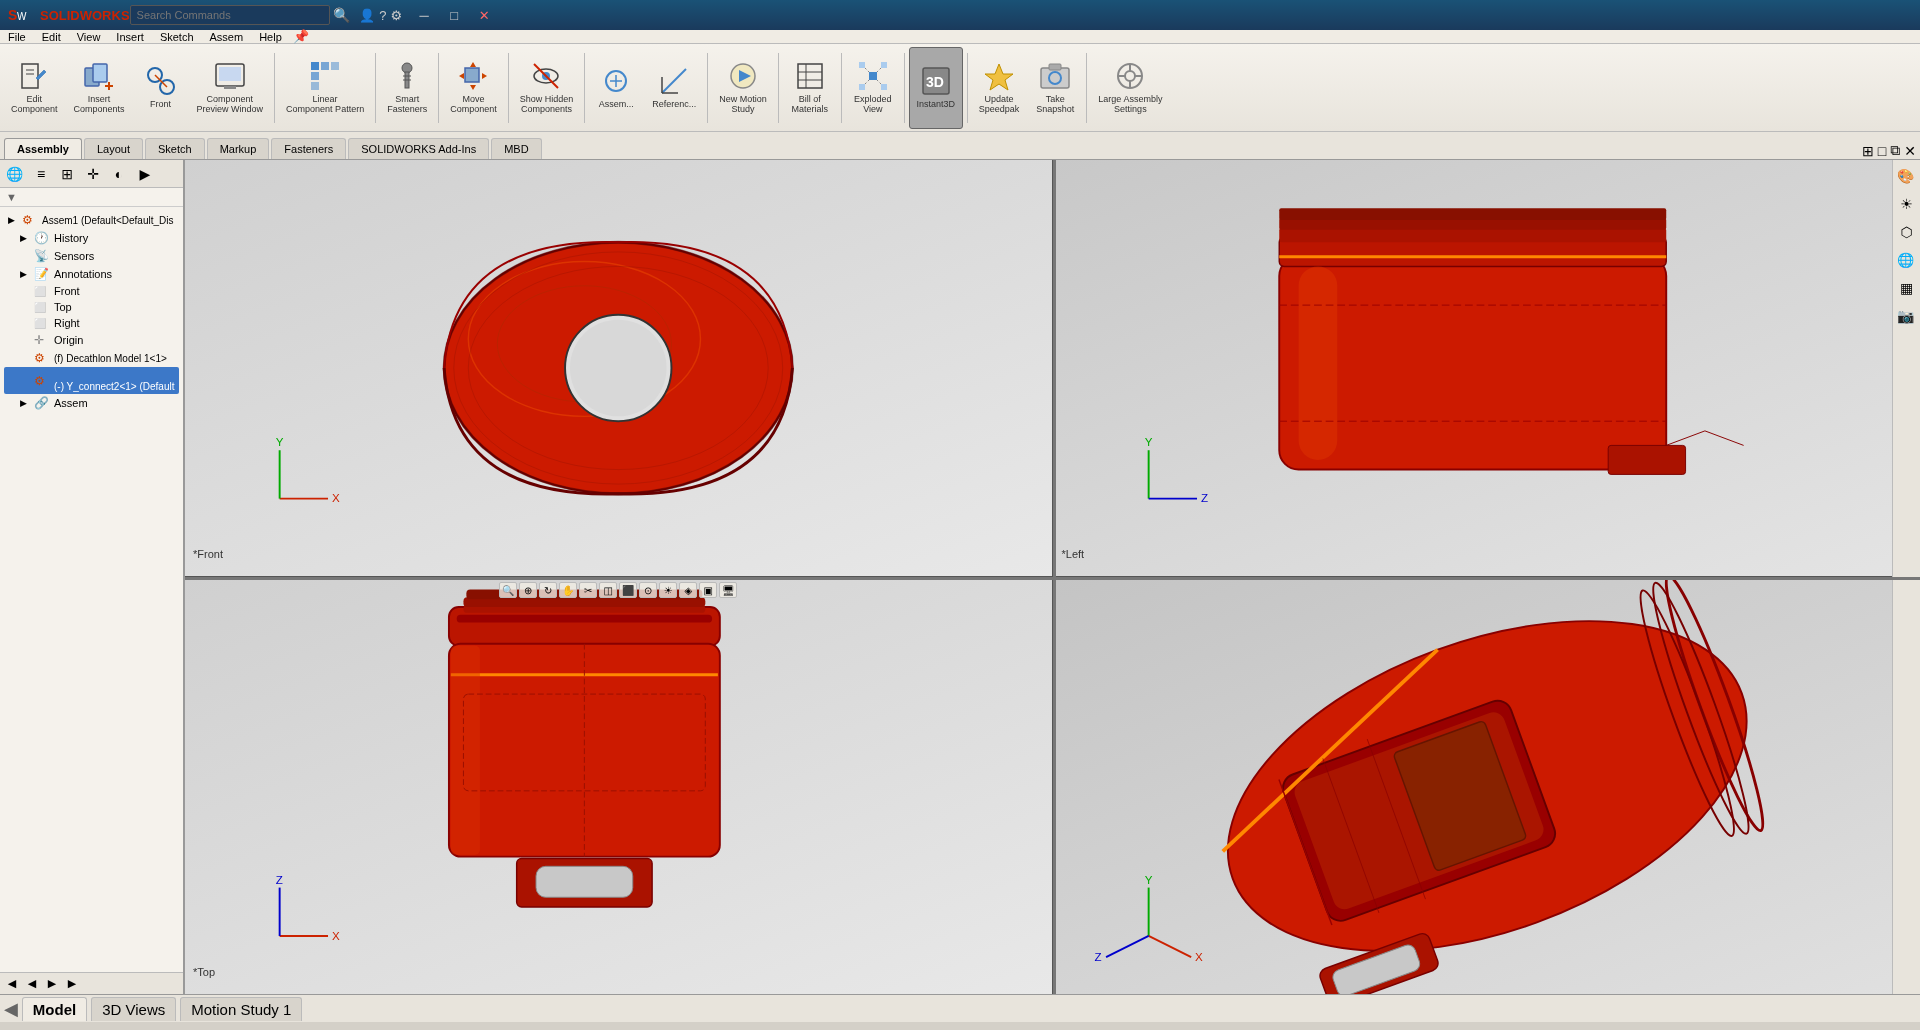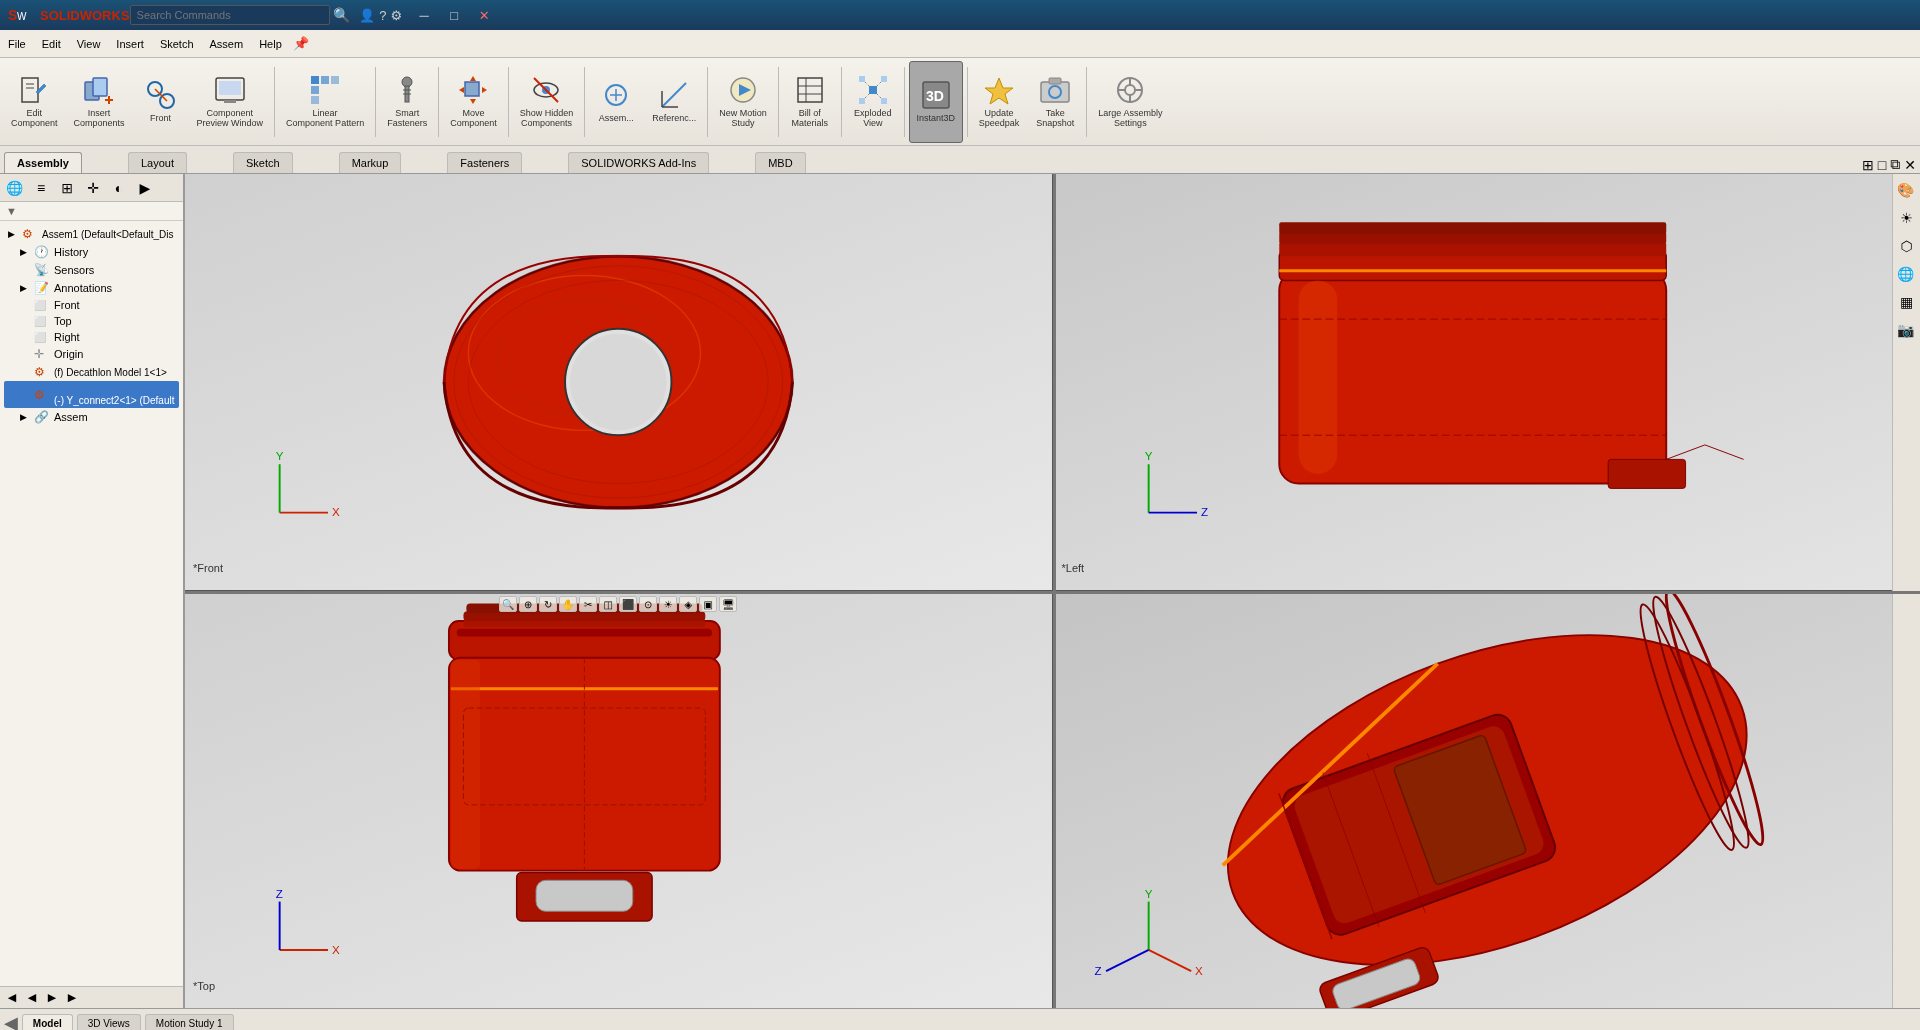--- a/index.html
+++ b/index.html
@@ -17,21 +17,21 @@
     #titlebar .logo {
       display: flex; align-items: center; gap: 4px;
     }
     #titlebar .logo svg { width: 28px; height: 20px; }
     #titlebar .title { flex: 1; text-align: center; font-size: 12px; color: #ddd; }
     #titlebar .controls { display: flex; gap: 2px; }
     #titlebar .ctrl-btn { width: 28px; height: 20px; display: flex; align-items: center; justify-content: center; font-size: 13px; color: #ccc; cursor: pointer; }
 
     
     #menubar {
-      height: 28px;
+      height: 14px;
       background: #f0ece4;
       display: flex;
       align-items: center;
       border-bottom: 1px solid #bbb;
     }
     #menubar .menu-item {
       padding: 2px 8px;
       font-size: 11px;
       cursor: pointer;
       height: 100%;
@@ -79,21 +79,20 @@
     .toolbar-separator { width: 1px; background: #bbb; height: 70px; margin: 0 2px; }
 
     
     #tabbar {
       height: 28px;
       background: #e8e4dc;
       display: flex;
       align-items: flex-end;
       border-bottom: 1px solid #999;
       padding: 0 4px;
-      gap: 44px;
     }
     .tab {
       padding: 4px 12px;
       font-size: 11px;
       cursor: pointer;
       border: 1px solid #bbb;
       border-bottom: none;
       background: #d8d4cc;
       margin-right: 2px;
       border-radius: 3px 3px 0 0;
@@ -186,21 +185,21 @@
       height: 28px;
       background: #e8e4dc;
       display: flex;
       align-items: center;
       border-top: 1px solid #999;
       padding: 0 4px;
       gap: 4px;
     }
     .bottom-tab {
       padding: 3px 10px;
-      font-size: 10px;
+      font-size: 15px;
       cursor: pointer;
       border: 1px solid #bbb;
       border-bottom: none;
       background: #d8d4cc;
       border-radius: 3px 3px 0 0;
     }
     .bottom-tab.active { background: #f0ece4; font-weight: bold; }
 
     
     .vp-minibar {

